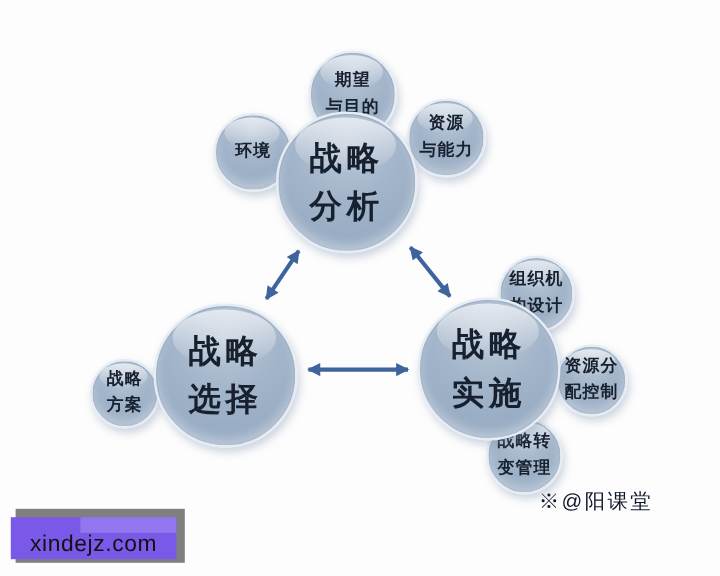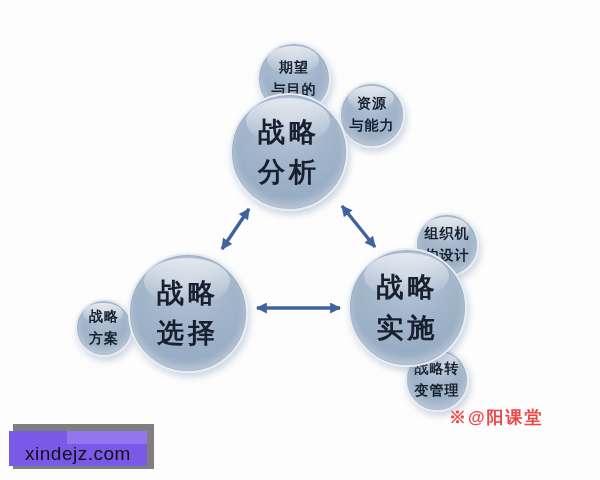--- a/index.html
+++ b/index.html
@@ -42,29 +42,32 @@
   .brand-box{
     position:absolute;left:9px;top:431px;width:138px;height:35px;background:#7a58e8;
     display:flex;align-items:center;justify-content:center;
   }
   .brand-box-hl{position:absolute;right:0;top:0;width:58%;height:13px;background:#9176ee;}
   .brand-text{position:relative;z-index:2;font-size:19px;color:#121212;letter-spacing:.5px;margin-top:11px;}
 
   
   .wm-right{
     position:absolute;left:449px;top:406px;z-index:5;
-    font-size:17px;font-weight:700;letter-spacing:2px;color:#ef4444;
+    font-size:17px;font-weight:400;letter-spacing:2px;color:#0f172a;
     text-shadow:0 0 1px #ffffff;
   }
 </style>
 </head>
 <body>
 
 <div class="canvas">
 
+  <div class="node sat" style="left:178px;top:94px;width:66px;height:66px">
+    <span class="label">环境</span>
+  </div>
 
   <div class="node sat" style="left:257px;top:42px;width:74px;height:74px">
     <span class="label">期望
 与目的</span>
   </div>
 
   <div class="node sat" style="left:339px;top:82px;width:66px;height:66px">
     <span class="label">资源
 与能力</span>
   </div>
@@ -74,20 +77,24 @@
     <span class="label">战略
 方案</span>
   </div>
 
 
   <div class="node sat" style="left:415px;top:213px;width:64px;height:64px">
     <span class="label">组织机
 构设计</span>
   </div>
 
+  <div class="node sat" style="left:463px;top:287px;width:60px;height:60px">
+    <span class="label">资源分
+配控制</span>
+  </div>
 
   <div class="node sat" style="left:405px;top:348px;width:64px;height:64px">
     <span class="label">战略转
 变管理</span>
   </div>
 
   <div class="node main" style="left:230px;top:93px;width:118px;height:118px">
     <span class="label">战略
 分析</span>
   </div>

